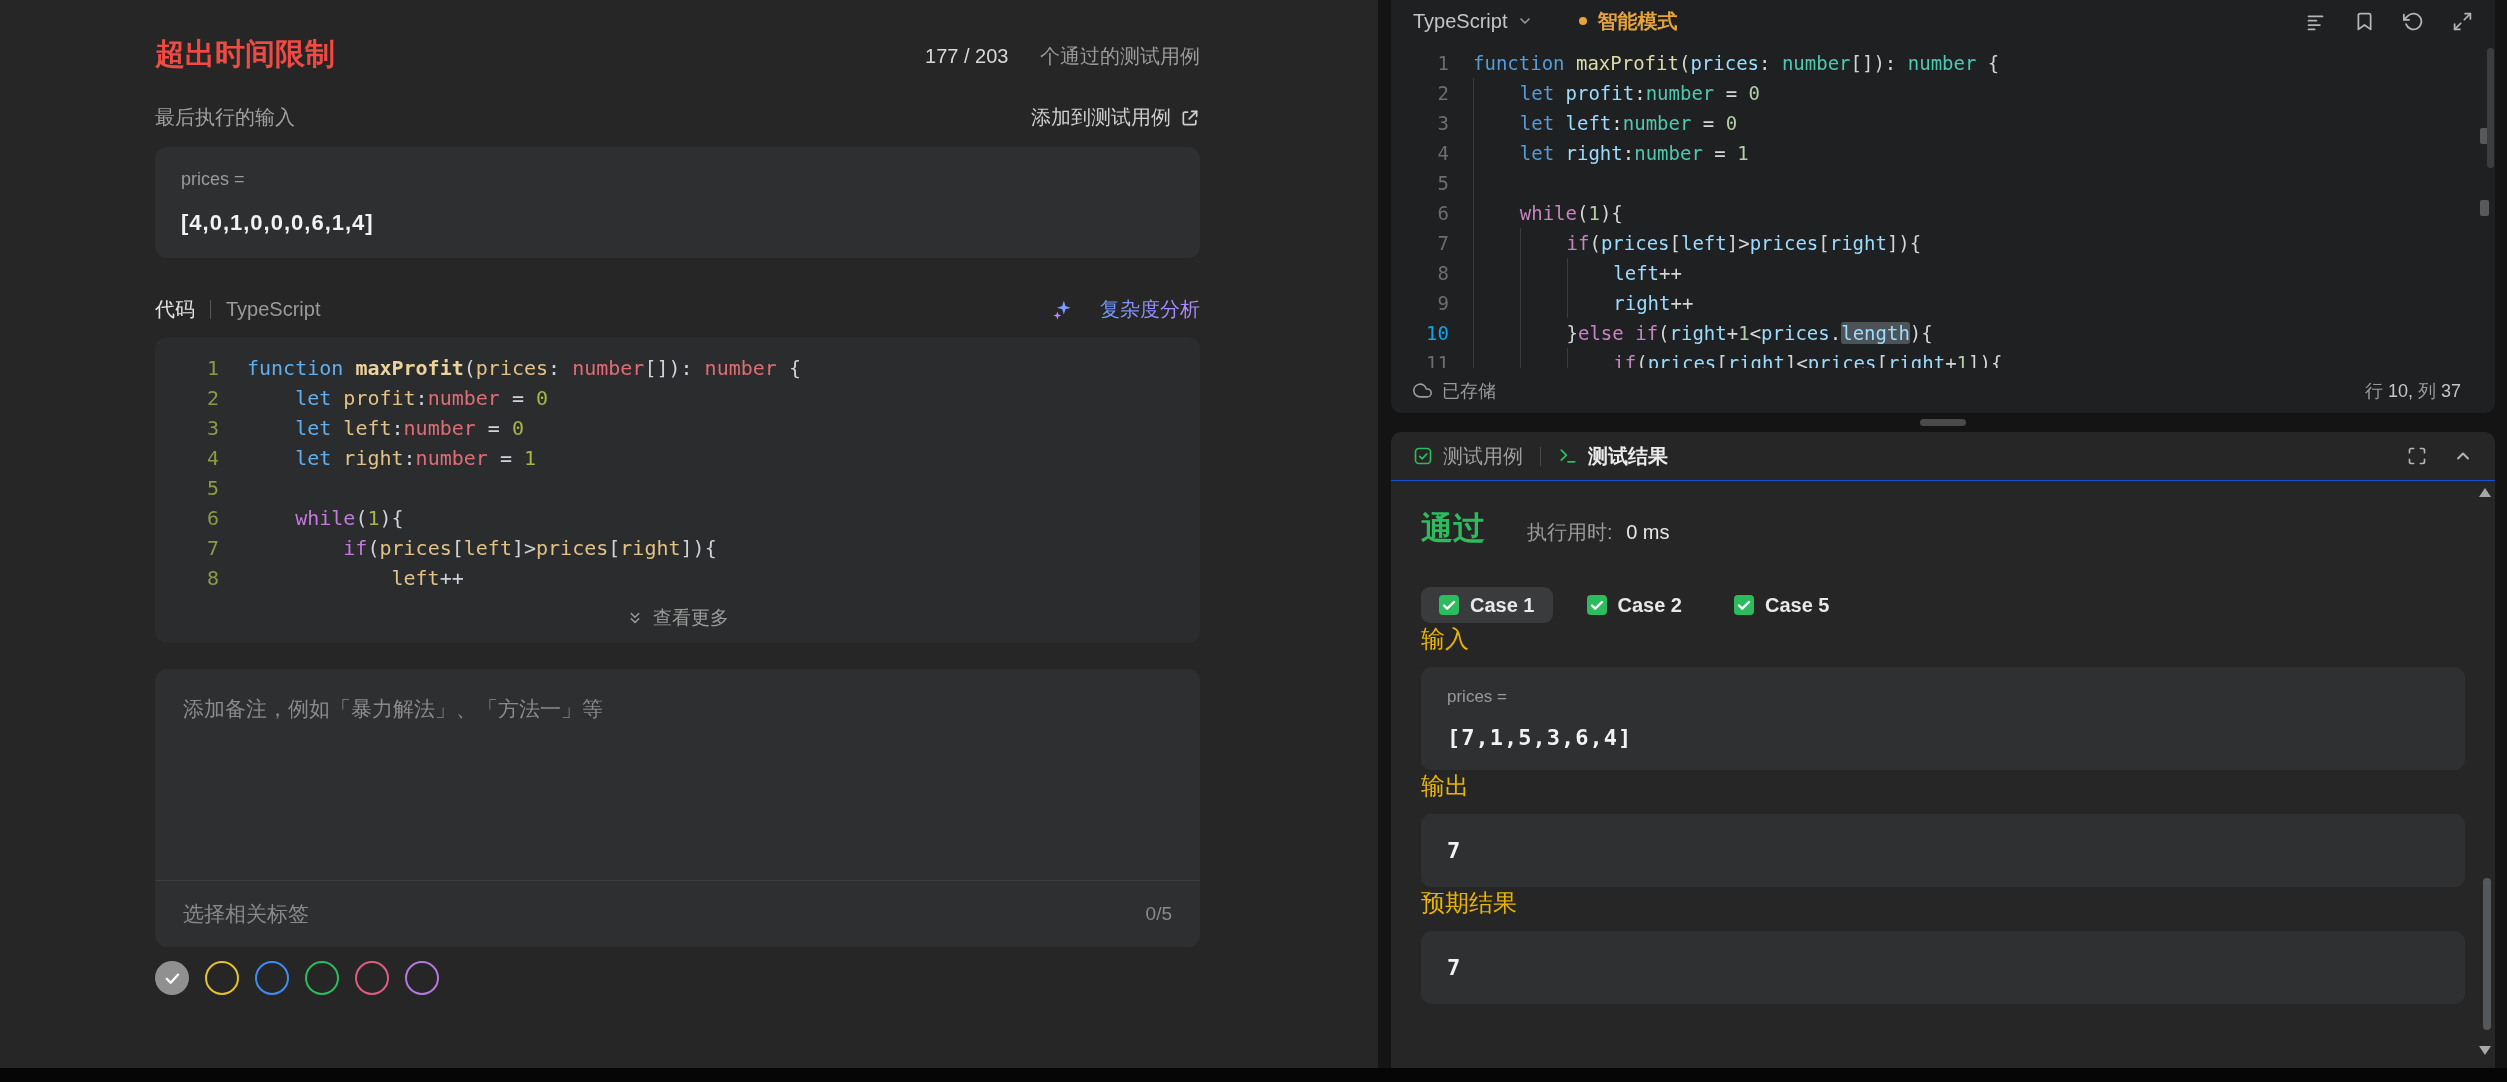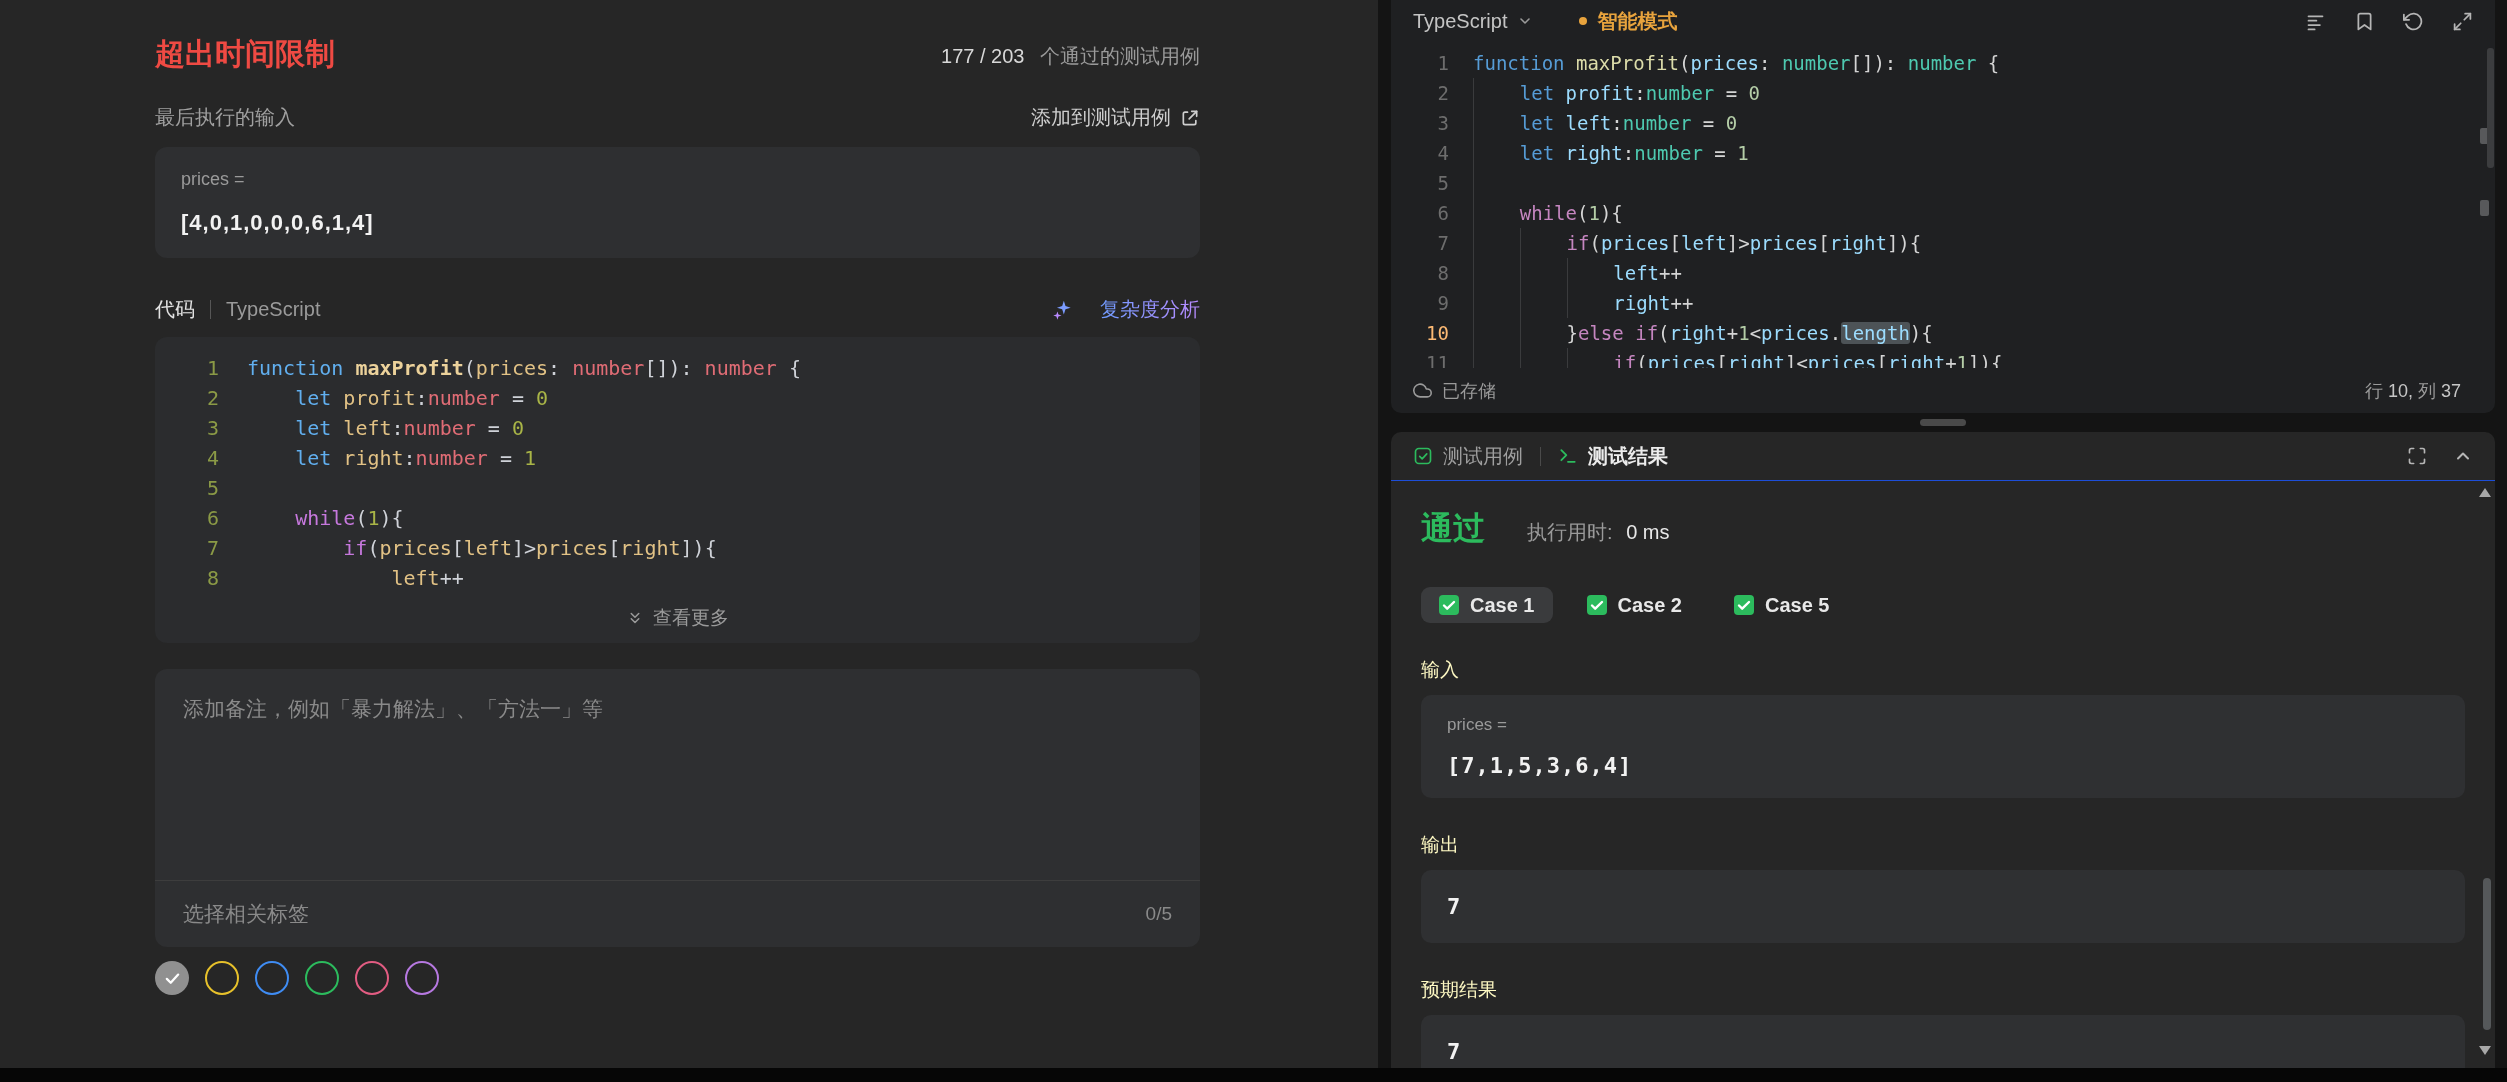--- a/index.html
+++ b/index.html
@@ -12,21 +12,21 @@
   .lp-header{height:42px;display:flex;align-items:center;padding:0 24px;border-bottom:1px solid #383838;}
   .back-btn{color:#c9c9c9;width:24px;height:24px;cursor:pointer}
   .lp-title{margin-left:20px;font-size:21px;color:#d9d9d9;}
   .link-btn{margin-left:auto;color:#9a9a9a;width:22px;height:22px;}
   .lp-body{padding:0 178px 0 155px;}
 
   .status-row{margin-top:34px;display:flex;justify-content:space-between;align-items:flex-end;}
   .status-title{font-size:30px;font-weight:700;color:#ef4a43;line-height:40px;}
   .passed{font-size:20px;padding-bottom:4px;}
   .passed .cnt{color:#d8d8d8;}
-  .passed .sfx{color:#9a9a9a;margin-left:10px;}
+  .passed .sfx{color:#9a9a9a;margin-left:26px;}
 
   .label-row{margin-top:30px;display:flex;justify-content:space-between;align-items:center;
              font-size:20px;color:#a0a0a0;}
   .add-btn{display:flex;align-items:center;gap:9px;color:#cfcfcf;cursor:pointer;}
   .add-btn svg{width:20px;height:20px;color:#cfcfcf}
 
   .input-box{margin-top:16px;background:#2e2f31;border-radius:12px;padding:22px 26px;}
   .param-lbl{font-size:18px;color:#9a9a9a;}
   .param-val{margin-top:20px;font-family:Liberation Sans, sans-serif;font-size:22px;
              font-weight:600;color:#f2f2f2;letter-spacing:1px;}
@@ -76,21 +76,21 @@
   .ts-select svg{width:16px;height:16px;color:#9a9a9a}
   .mode-ind{margin-left:46px;display:flex;align-items:center;gap:10px;cursor:pointer;}
   .mode-dot{width:8px;height:8px;border-radius:50%;background:#e8a33d;}
   .mode-text{font-size:20px;font-weight:600;color:#e8a33d;}
   .ed-icons{margin-left:auto;display:flex;align-items:center;gap:28px;color:#b5b5b5;}
   .ed-icons svg{width:21px;height:21px;cursor:pointer}
 
   .ed-code{position:absolute;top:42px;left:0;right:16px;bottom:45px;overflow:hidden;
            font-family:"DejaVu Sans Mono",monospace;font-size:19px;line-height:30px;padding-top:6px;}
   .edcode .ln{flex:0 0 58px;text-align:right;padding-right:24px;color:#6d6d6d;}
-  .edcode .ln.cur{color:#fdba74;}
+  .edcode .ln.cur{color:#0ea5e9;}
   .edcode .t-kw{color:#569cd6}.edcode .t-ct{color:#c586c0}
   .edcode .t-fn{color:#dcdcaa}.edcode .t-vr{color:#9cdcfe}
   .edcode .t-ty{color:#4ec9b0}.edcode .t-nu{color:#b5cea8}
   .edcode .t-pl{color:#d4d4d4}
   .edcode .t-hlw{color:#9cdcfe;background:#4d5357;border-radius:3px;}
   .iguide{display:inline-block;white-space:pre;border-left:1px solid #3a3b3d;}
 
   .ov-mark{position:absolute;right:6px;width:9px;height:16px;background:#58595b;border-radius:2px;}
   .ed-scroll{position:absolute;right:1px;top:48px;width:7px;height:120px;background:#3c3d3f;border-radius:3px;}
 
@@ -122,21 +122,21 @@
   .pass-text{font-size:32px;font-weight:700;color:#2cbb5d;}
   .runtime{font-size:20px;color:#9a9a9a;}
   .runtime .rv{color:#e8e8e8;margin-left:8px;}
 
   .cases{margin-top:36px;display:flex;gap:16px;}
   .case-pill{display:flex;align-items:center;gap:11px;height:36px;padding:0 18px;border-radius:9px;
              font-size:20px;font-weight:600;color:#e8e8e8;cursor:pointer;}
   .case-pill.active{background:#3a3b3d;}
   .case-pill svg{width:20px;height:20px;}
 
-  .sec-label{margin-top:34px;font-size:19px;color:#fef9c3;}
+  .sec-label{font-size:24px;color:#eab308;}
   .val-box{margin-top:12px;background:#2f3032;border-radius:10px;padding:20px 26px;}
   .val-box .vparam{font-size:17px;color:#9a9a9a;}
   .val-box .vval{margin-top:18px;font-family:"DejaVu Sans Mono",monospace;font-size:22px;
                  font-weight:600;color:#f2f2f2;letter-spacing:1px;}
   .val-box.simple{padding:24px 26px;}
   .val-box.simple .vval{margin-top:0;}
   .rp-up{position:absolute;right:4px;top:56px;width:0;height:0;
          border-left:6px solid transparent;border-right:6px solid transparent;border-bottom:9px solid #a8a8a8;}
   .rp-thumb{position:absolute;right:4px;top:446px;height:152px;width:8px;background:#55585a;border-radius:4px;}
   .rp-down{position:absolute;right:4px;top:614px;width:0;height:0;

